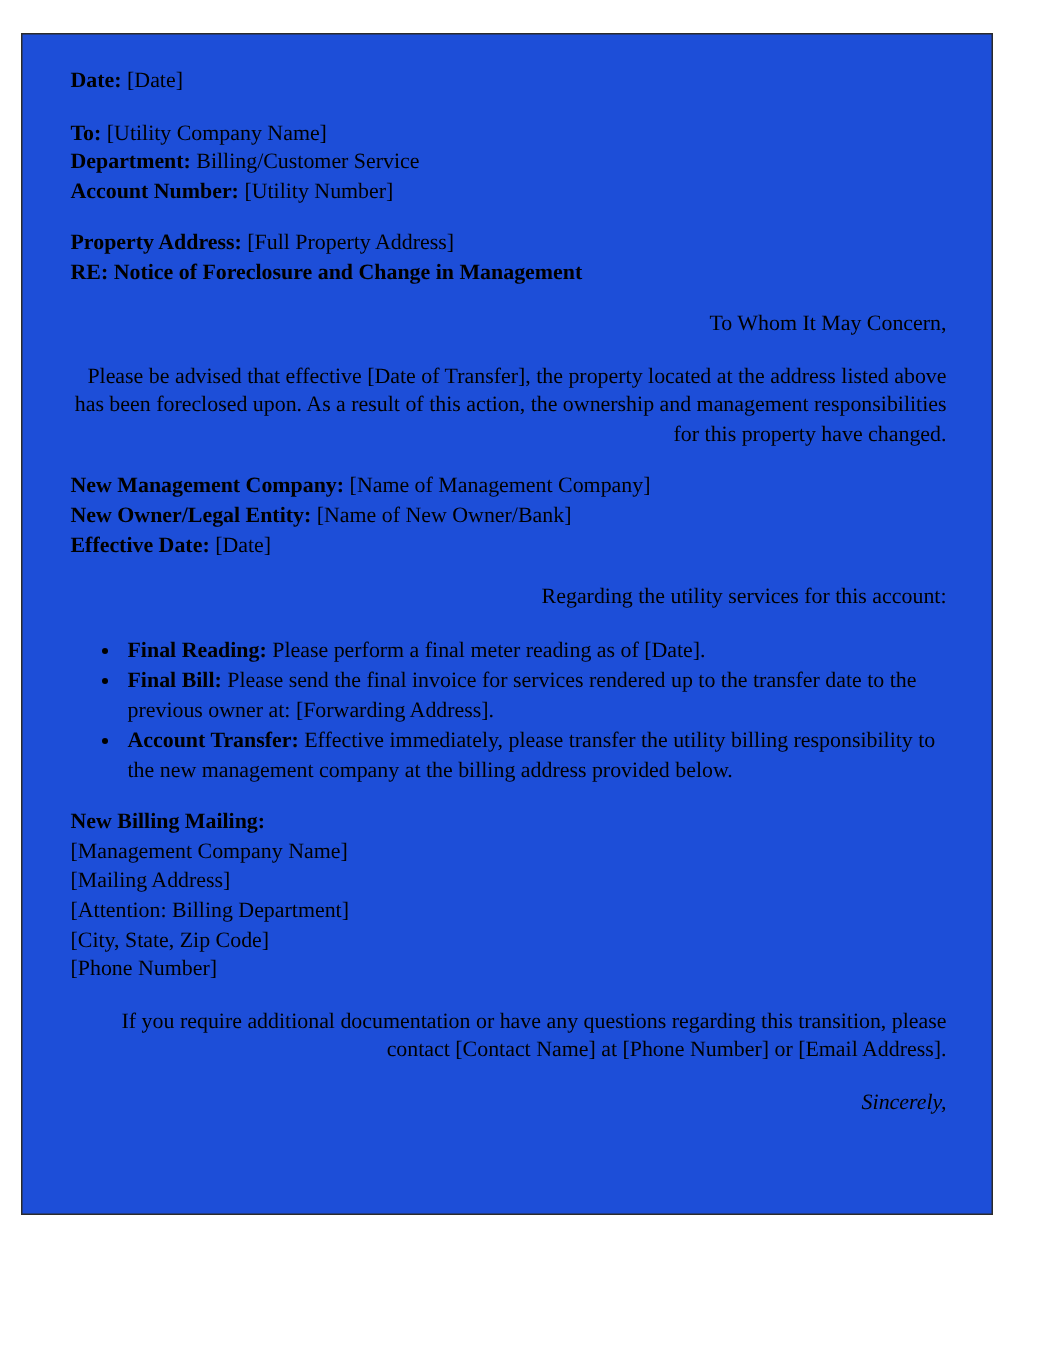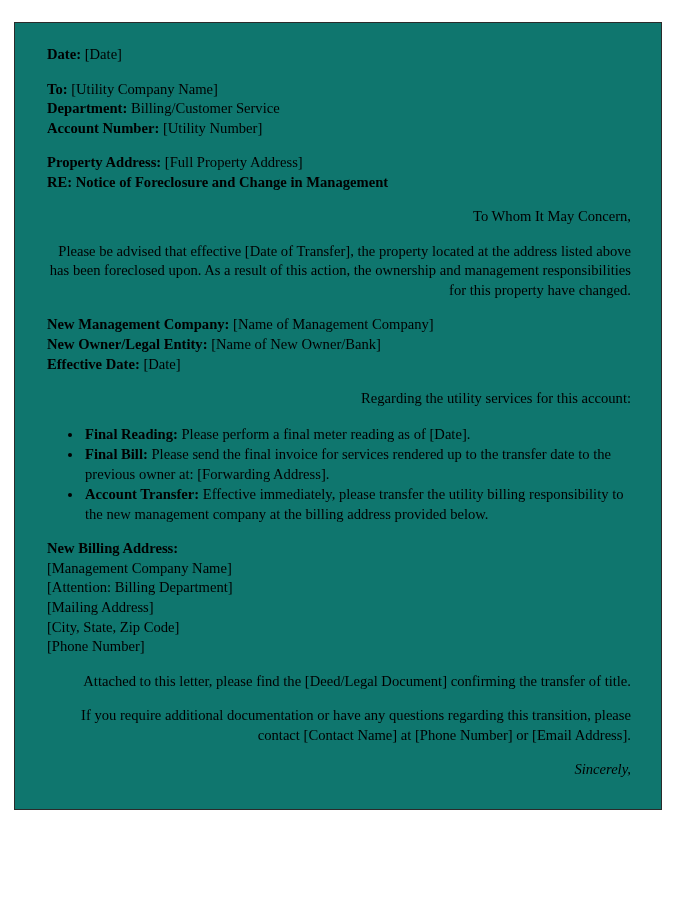--- a/index.html
+++ b/index.html
@@ -16,21 +16,21 @@
     overflow: hidden;
   }
   .page {
     position: absolute;
     left: 14px;
     top: 22px;
     width: 648px;
     height: 788px;
     border: 1px solid #2b2b2b;
     box-sizing: border-box;
-    background: #0f766e;
+    background: #1d4ed8;
   }
   .inner {
     padding: 22px 30px 0 32px;
     font-size: 14.6px;
     line-height: 1.34;
   }
   .block {
     margin-bottom: 15px;
   }
   .line {
@@ -93,28 +93,27 @@
 
     <p class="para">Regarding the utility services for this account:</p>
 
     <ul class="bullets">
       <li><b>Final Reading:</b><span> Please perform a final meter reading as of [Date].</span></li>
       <li><b>Final Bill:</b><span> Please send the final invoice for services rendered up to the transfer date to the previous owner at: [Forwarding Address].</span></li>
       <li><b>Account Transfer:</b><span> Effective immediately, please transfer the utility billing responsibility to the new management company at the billing address provided below.</span></li>
     </ul>
 
     <div class="block">
-      <div class="line"><b>New Billing Address:</b></div>
+      <div class="line"><b>New Billing Mailing:</b></div>
       <div class="addr-line">[Management Company Name]</div>
+      <div class="addr-line">[Mailing Address]</div>
       <div class="addr-line">[Attention: Billing Department]</div>
-      <div class="addr-line">[Mailing Address]</div>
       <div class="addr-line">[City, State, Zip Code]</div>
       <div class="addr-line">[Phone Number]</div>
     </div>
 
-    <p class="para">Attached to this letter, please find the [Deed/Legal Document] confirming the transfer of title.</p>
 
     <p class="para">If you require additional documentation or have any questions regarding this transition, please contact [Contact Name] at [Phone Number] or [Email Address].</p>
 
     <p class="para tight">Sincerely,</p>
 
   </div>
 </div>
 
 </body></html>

